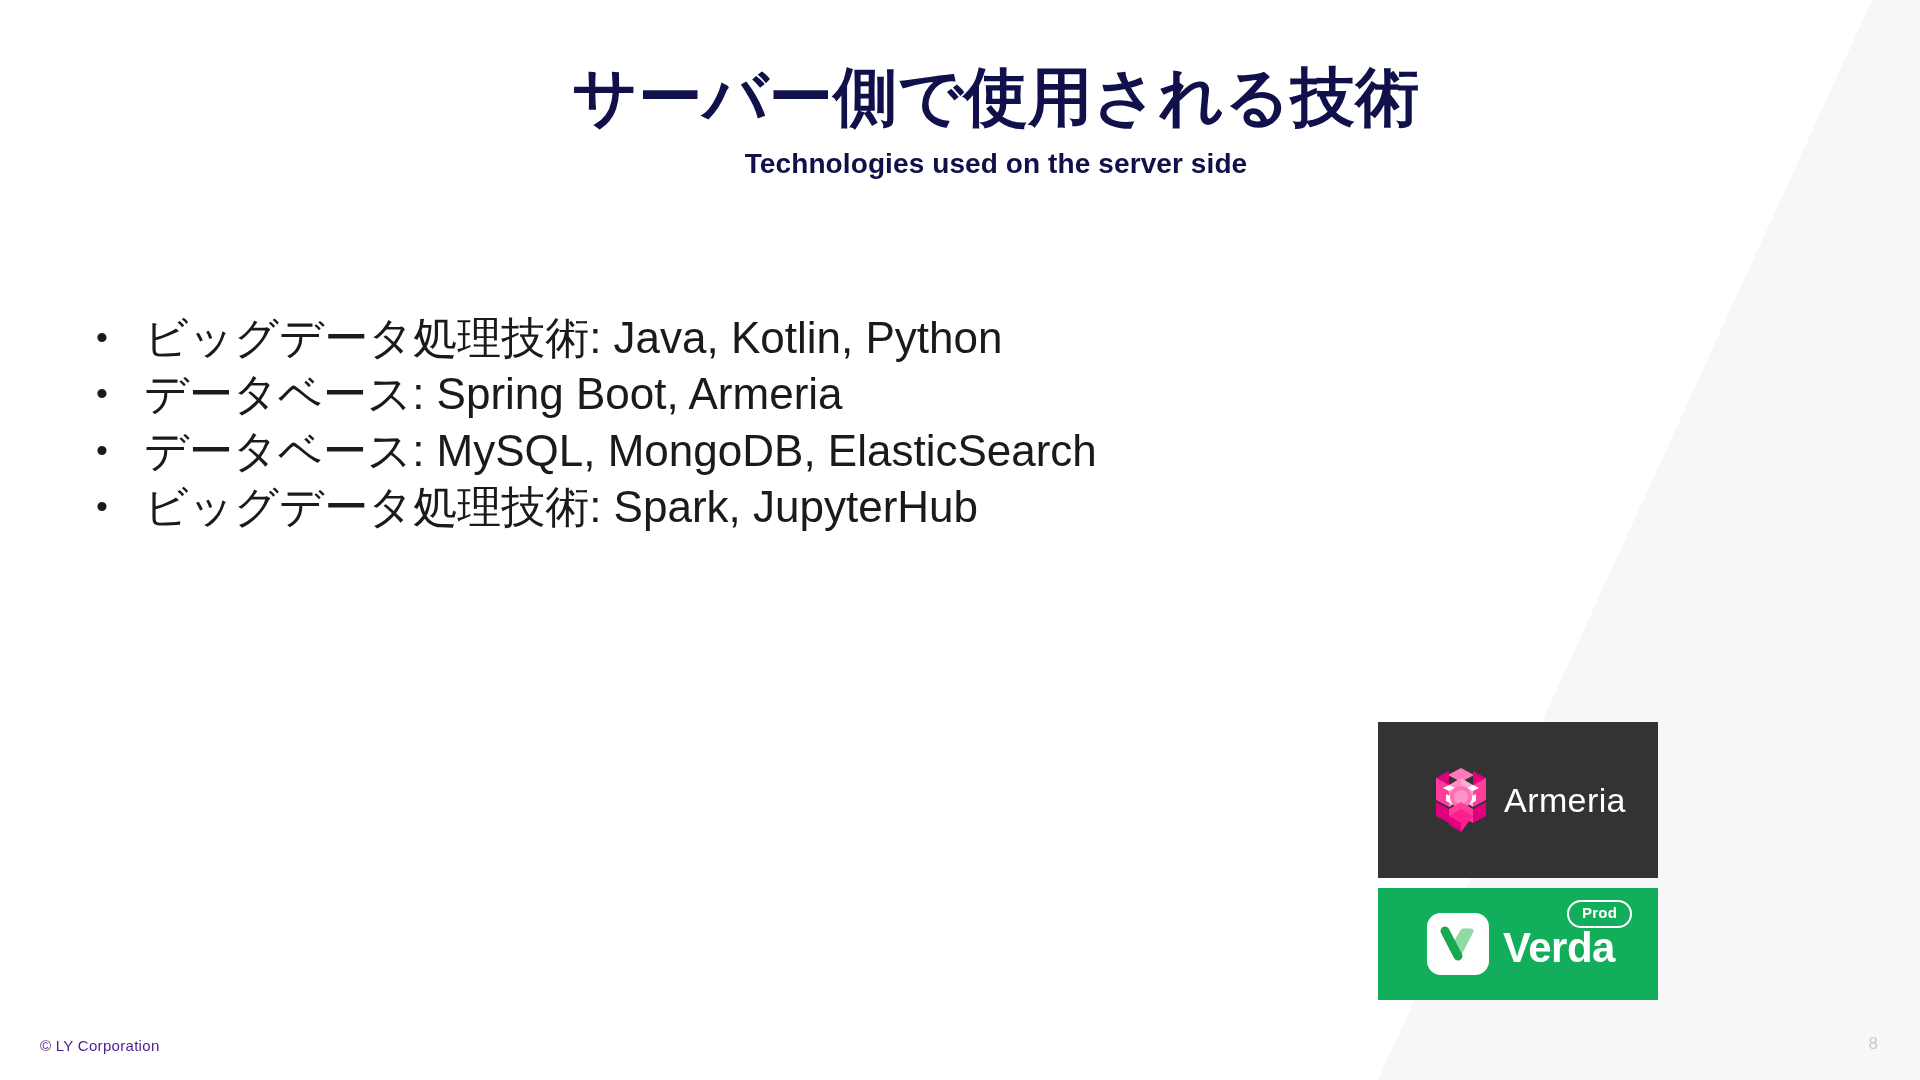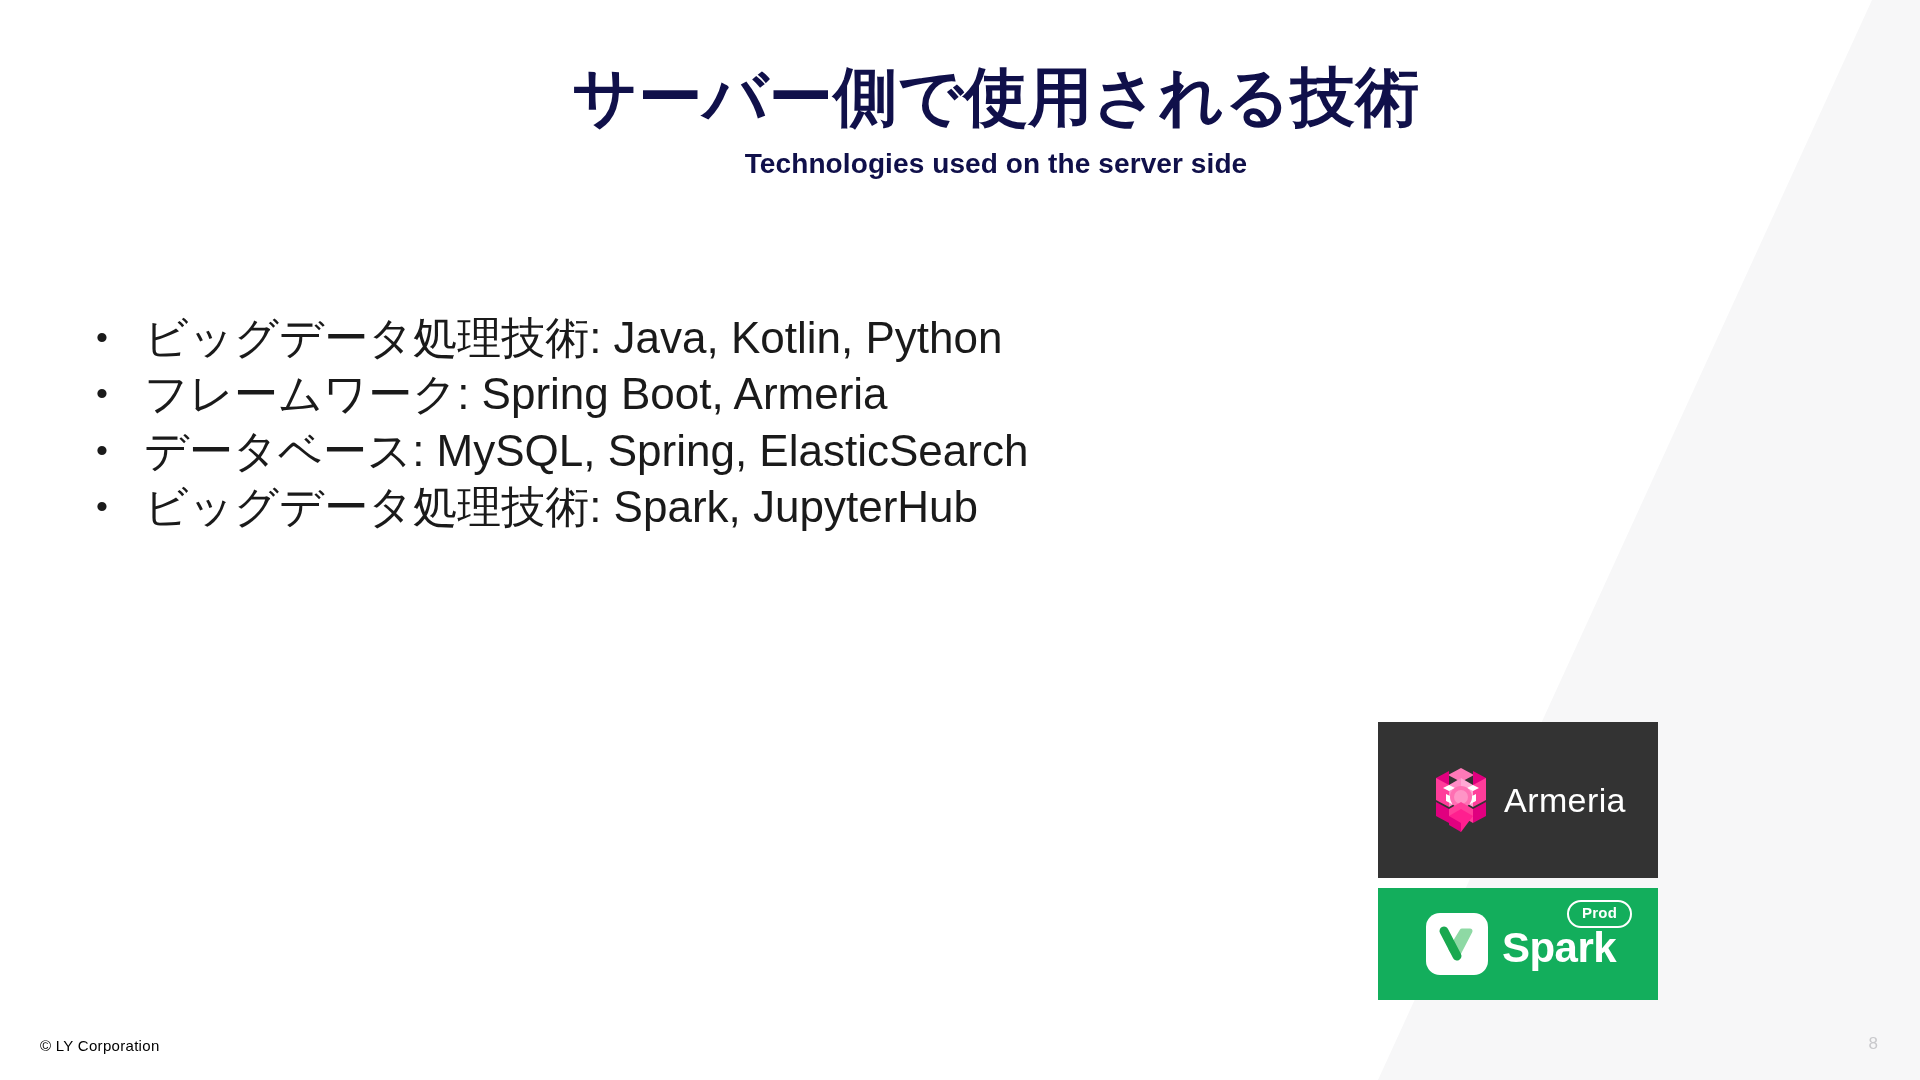--- a/index.html
+++ b/index.html
@@ -159,21 +159,21 @@
     font-family: "Liberation Sans", "DejaVu Sans", sans-serif;
     letter-spacing: 0.2px;
   }
 
   
   #footer-copyright {
     position: absolute;
     left: 40px;
     bottom: 26px;
     font-size: 15px;
-    color: #000000;
+    color: #4c1d95;
     letter-spacing: 0.3px;
     font-family: "Liberation Sans", "DejaVu Sans", sans-serif;
   }
   #footer-page-number {
     position: absolute;
     right: 42px;
     bottom: 26px;
     font-size: 17px;
     color: #c9c9cc;
     font-family: "Liberation Sans", "DejaVu Sans", sans-serif;
@@ -191,25 +191,25 @@
     <p id="page-subtitle">Technologies used on the server side</p>
   </div>
 
   <ul id="bullet-list">
     <li class="bullet-row">
       <span class="bullet-marker">•</span>
       <span class="bullet-text">ビッグデータ処理技術: Java, Kotlin, Python</span>
     </li>
     <li class="bullet-row">
       <span class="bullet-marker">•</span>
-      <span class="bullet-text">フレームワーク: Spring Boot, Armeria</span>
-    </li>
-    <li class="bullet-row">
-      <span class="bullet-marker">•</span>
-      <span class="bullet-text">データベース: MySQL, Spring, ElasticSearch</span>
+      <span class="bullet-text">データベース: Spring Boot, Armeria</span>
+    </li>
+    <li class="bullet-row">
+      <span class="bullet-marker">•</span>
+      <span class="bullet-text">データベース: MySQL, MongoDB, ElasticSearch</span>
     </li>
     <li class="bullet-row">
       <span class="bullet-marker">•</span>
       <span class="bullet-text">ビッグデータ処理技術: Spark, JupyterHub</span>
     </li>
   </ul>
 
   <div id="logo-stack">
 
     <div id="armeria-logo-card" class="logo-card">
@@ -250,21 +250,21 @@
 
     <div id="verda-logo-card" class="logo-card">
       <span id="verda-mark-tile">
         <svg width="44" height="44" viewBox="0 0 44 44" xmlns="http://www.w3.org/2000/svg">
 
           <path d="M35 9 L22 34 L16 27 L27 9 Z" fill="#8ed9a4" stroke="#8ed9a4" stroke-width="5" stroke-linejoin="round" stroke-linecap="round"></path>
 
           <path d="M9 9 L22 34" fill="none" stroke="#19a84f" stroke-width="9" stroke-linecap="round"></path>
         </svg>
       </span>
-      <span id="verda-wordmark">Spark</span>
+      <span id="verda-wordmark">Verda</span>
       <span id="verda-env-badge">Prod</span>
     </div>
 
   </div>
 
   <div id="footer-copyright">© LY Corporation</div>
 
   <div id="footer-page-number">8</div>
 
 </div>

